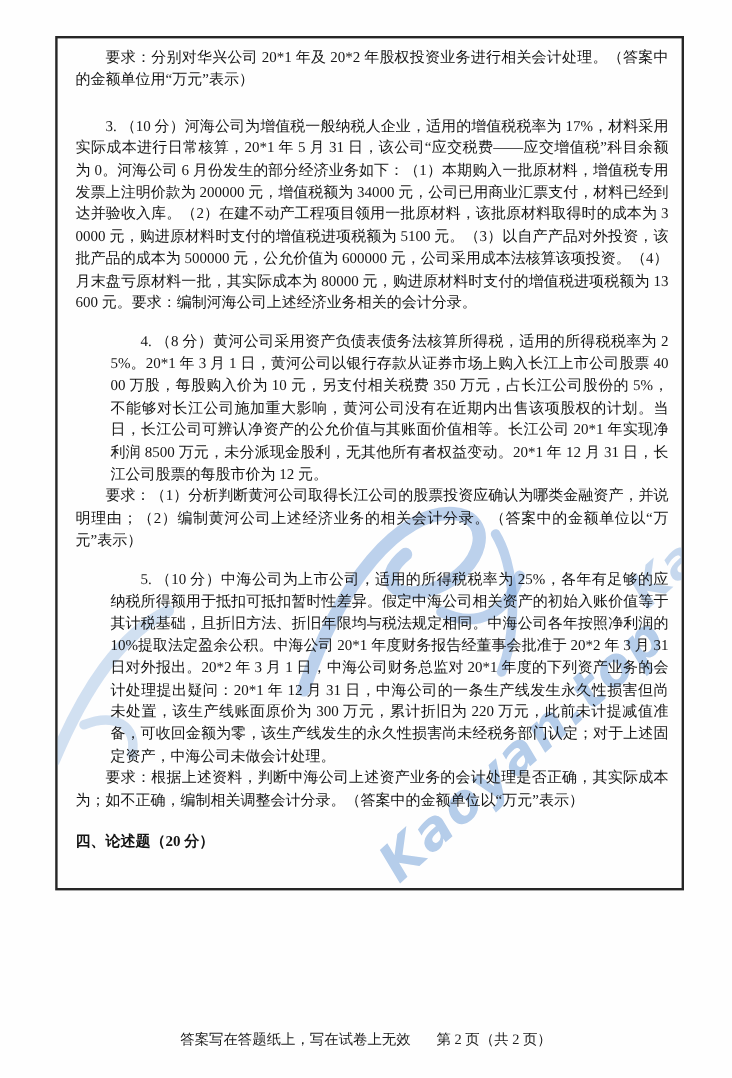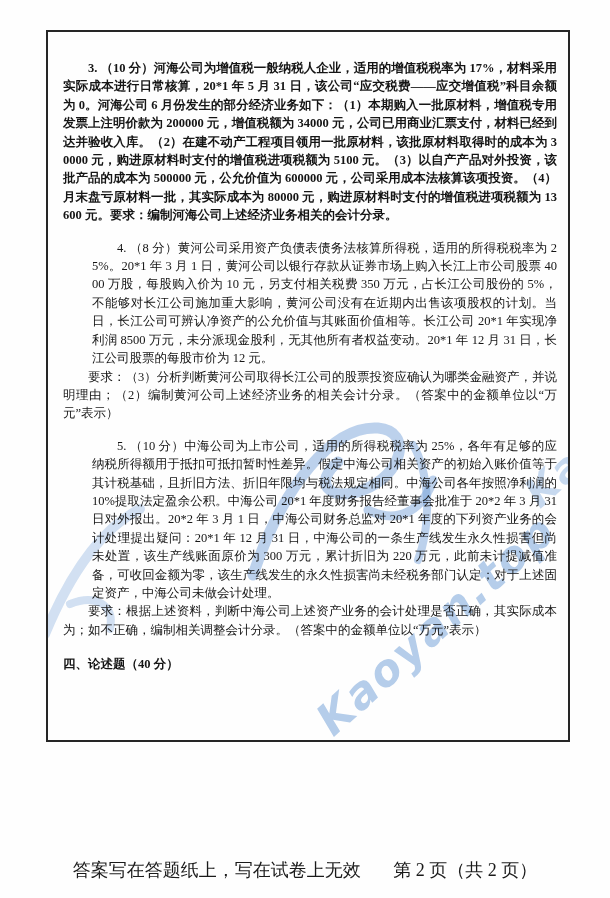--- a/index.html
+++ b/index.html
@@ -30,41 +30,41 @@
   .para {
     position: relative;
     z-index: 2;
     margin: 0;
     font-size: 12.5px;
     line-height: 18.4px;
     text-align: justify;
     text-indent: 2em;
     word-break: break-all;
   }
-  .gap-lg { margin-top: 20px; font-weight: bold; }
+  .gap-lg { margin-top: 20px; }
   .gap-md { margin-top: 14px; margin-left: 29px; }
   .section-heading {
     position: relative;
     z-index: 2;
     margin: 16px 0 0 0;
     font-size: 12.5px;
     line-height: 18.4px;
     font-weight: bold;
     text-indent: 0;
   }
   .essay { margin-top: 9px; }
   .footer {
     position: absolute;
     left: 0;
     top: 858px;
     width: 100%;
     display: flex;
     justify-content: center;
     gap: 1.8em;
-    font-size: 18px;
+    font-size: 12px;
     color: #1a1a1a;
   }
   
   .wm {
     position: absolute;
     inset: 0;
     z-index: 1;
     pointer-events: none;
   }
   .wm-text {
@@ -113,26 +113,27 @@
       <svg class="wm-svg wm-svg-left" width="130" height="170" viewBox="0 0 130 170">
         <g fill="none" stroke="rgba(108,156,214,0.38)" stroke-linecap="round">
           <path d="M15,150 C40,90 70,45 110,25" stroke-width="10"></path>
           <path d="M40,120 C65,110 85,120 80,145" stroke-width="8"></path>
         </g>
       </svg>
       <div class="wm-text wm-text-main">Kaoyan.top</div>
       <div class="wm-text wm-text-corner">Kaoyan.top</div>
     </div>
 
+    <p class="para">要求：分别对华兴公司 20*1 年及 20*2 年股权投资业务进行相关会计处理。（答案中的金额单位用“万元”表示）</p>
     <p class="para gap-lg">3. （10 分）河海公司为增值税一般纳税人企业，适用的增值税税率为 17%，材料采用实际成本进行日常核算，20*1 年 5 月 31 日，该公司“应交税费——应交增值税”科目余额为 0。河海公司 6 月份发生的部分经济业务如下：（1）本期购入一批原材料，增值税专用发票上注明价款为 200000 元，增值税额为 34000 元，公司已用商业汇票支付，材料已经到达并验收入库。（2）在建不动产工程项目领用一批原材料，该批原材料取得时的成本为 30000 元，购进原材料时支付的增值税进项税额为 5100 元。（3）以自产产品对外投资，该批产品的成本为 500000 元，公允价值为 600000 元，公司采用成本法核算该项投资。（4）月末盘亏原材料一批，其实际成本为 80000 元，购进原材料时支付的增值税进项税额为 13600 元。要求：编制河海公司上述经济业务相关的会计分录。</p>
     <p class="para gap-md">4. （8 分）黄河公司采用资产负债表债务法核算所得税，适用的所得税税率为 25%。20*1 年 3 月 1 日，黄河公司以银行存款从证券市场上购入长江上市公司股票 4000 万股，每股购入价为 10 元，另支付相关税费 350 万元，占长江公司股份的 5%，不能够对长江公司施加重大影响，黄河公司没有在近期内出售该项股权的计划。当日，长江公司可辨认净资产的公允价值与其账面价值相等。长江公司 20*1 年实现净利润 8500 万元，未分派现金股利，无其他所有者权益变动。20*1 年 12 月 31 日，长江公司股票的每股市价为 12 元。</p>
-    <p class="para">要求：（3）分析判断黄河公司取得长江公司的股票投资应确认为哪类金融资产，并说明理由；（2）编制黄河公司上述经济业务的相关会计分录。（答案中的金额单位以“万元”表示）</p>
+    <p class="para">要求：（1）分析判断黄河公司取得长江公司的股票投资应确认为哪类金融资产，并说明理由；（2）编制黄河公司上述经济业务的相关会计分录。（答案中的金额单位以“万元”表示）</p>
     <p class="para gap-md">5. （10 分）中海公司为上市公司，适用的所得税税率为 25%，各年有足够的应纳税所得额用于抵扣可抵扣暂时性差异。假定中海公司相关资产的初始入账价值等于其计税基础，且折旧方法、折旧年限均与税法规定相同。中海公司各年按照净利润的 10%提取法定盈余公积。中海公司 20*1 年度财务报告经董事会批准于 20*2 年 3 月 31 日对外报出。20*2 年 3 月 1 日，中海公司财务总监对 20*1 年度的下列资产业务的会计处理提出疑问：20*1 年 12 月 31 日，中海公司的一条生产线发生永久性损害但尚未处置，该生产线账面原价为 300 万元，累计折旧为 220 万元，此前未计提减值准备，可收回金额为零，该生产线发生的永久性损害尚未经税务部门认定；对于上述固定资产，中海公司未做会计处理。</p>
     <p class="para">要求：根据上述资料，判断中海公司上述资产业务的会计处理是否正确，其实际成本为；如不正确，编制相关调整会计分录。（答案中的金额单位以“万元”表示）</p>
-    <p class="section-heading">四、论述题（40 分）</p>
+    <p class="section-heading">四、论述题（20 分）</p>
 
   </div>
 
   <div class="footer">
     <span>答案写在答题纸上，写在试卷上无效</span>
     <span>第 2 页（共 2 页）</span>
   </div>
 
 </div>
 

